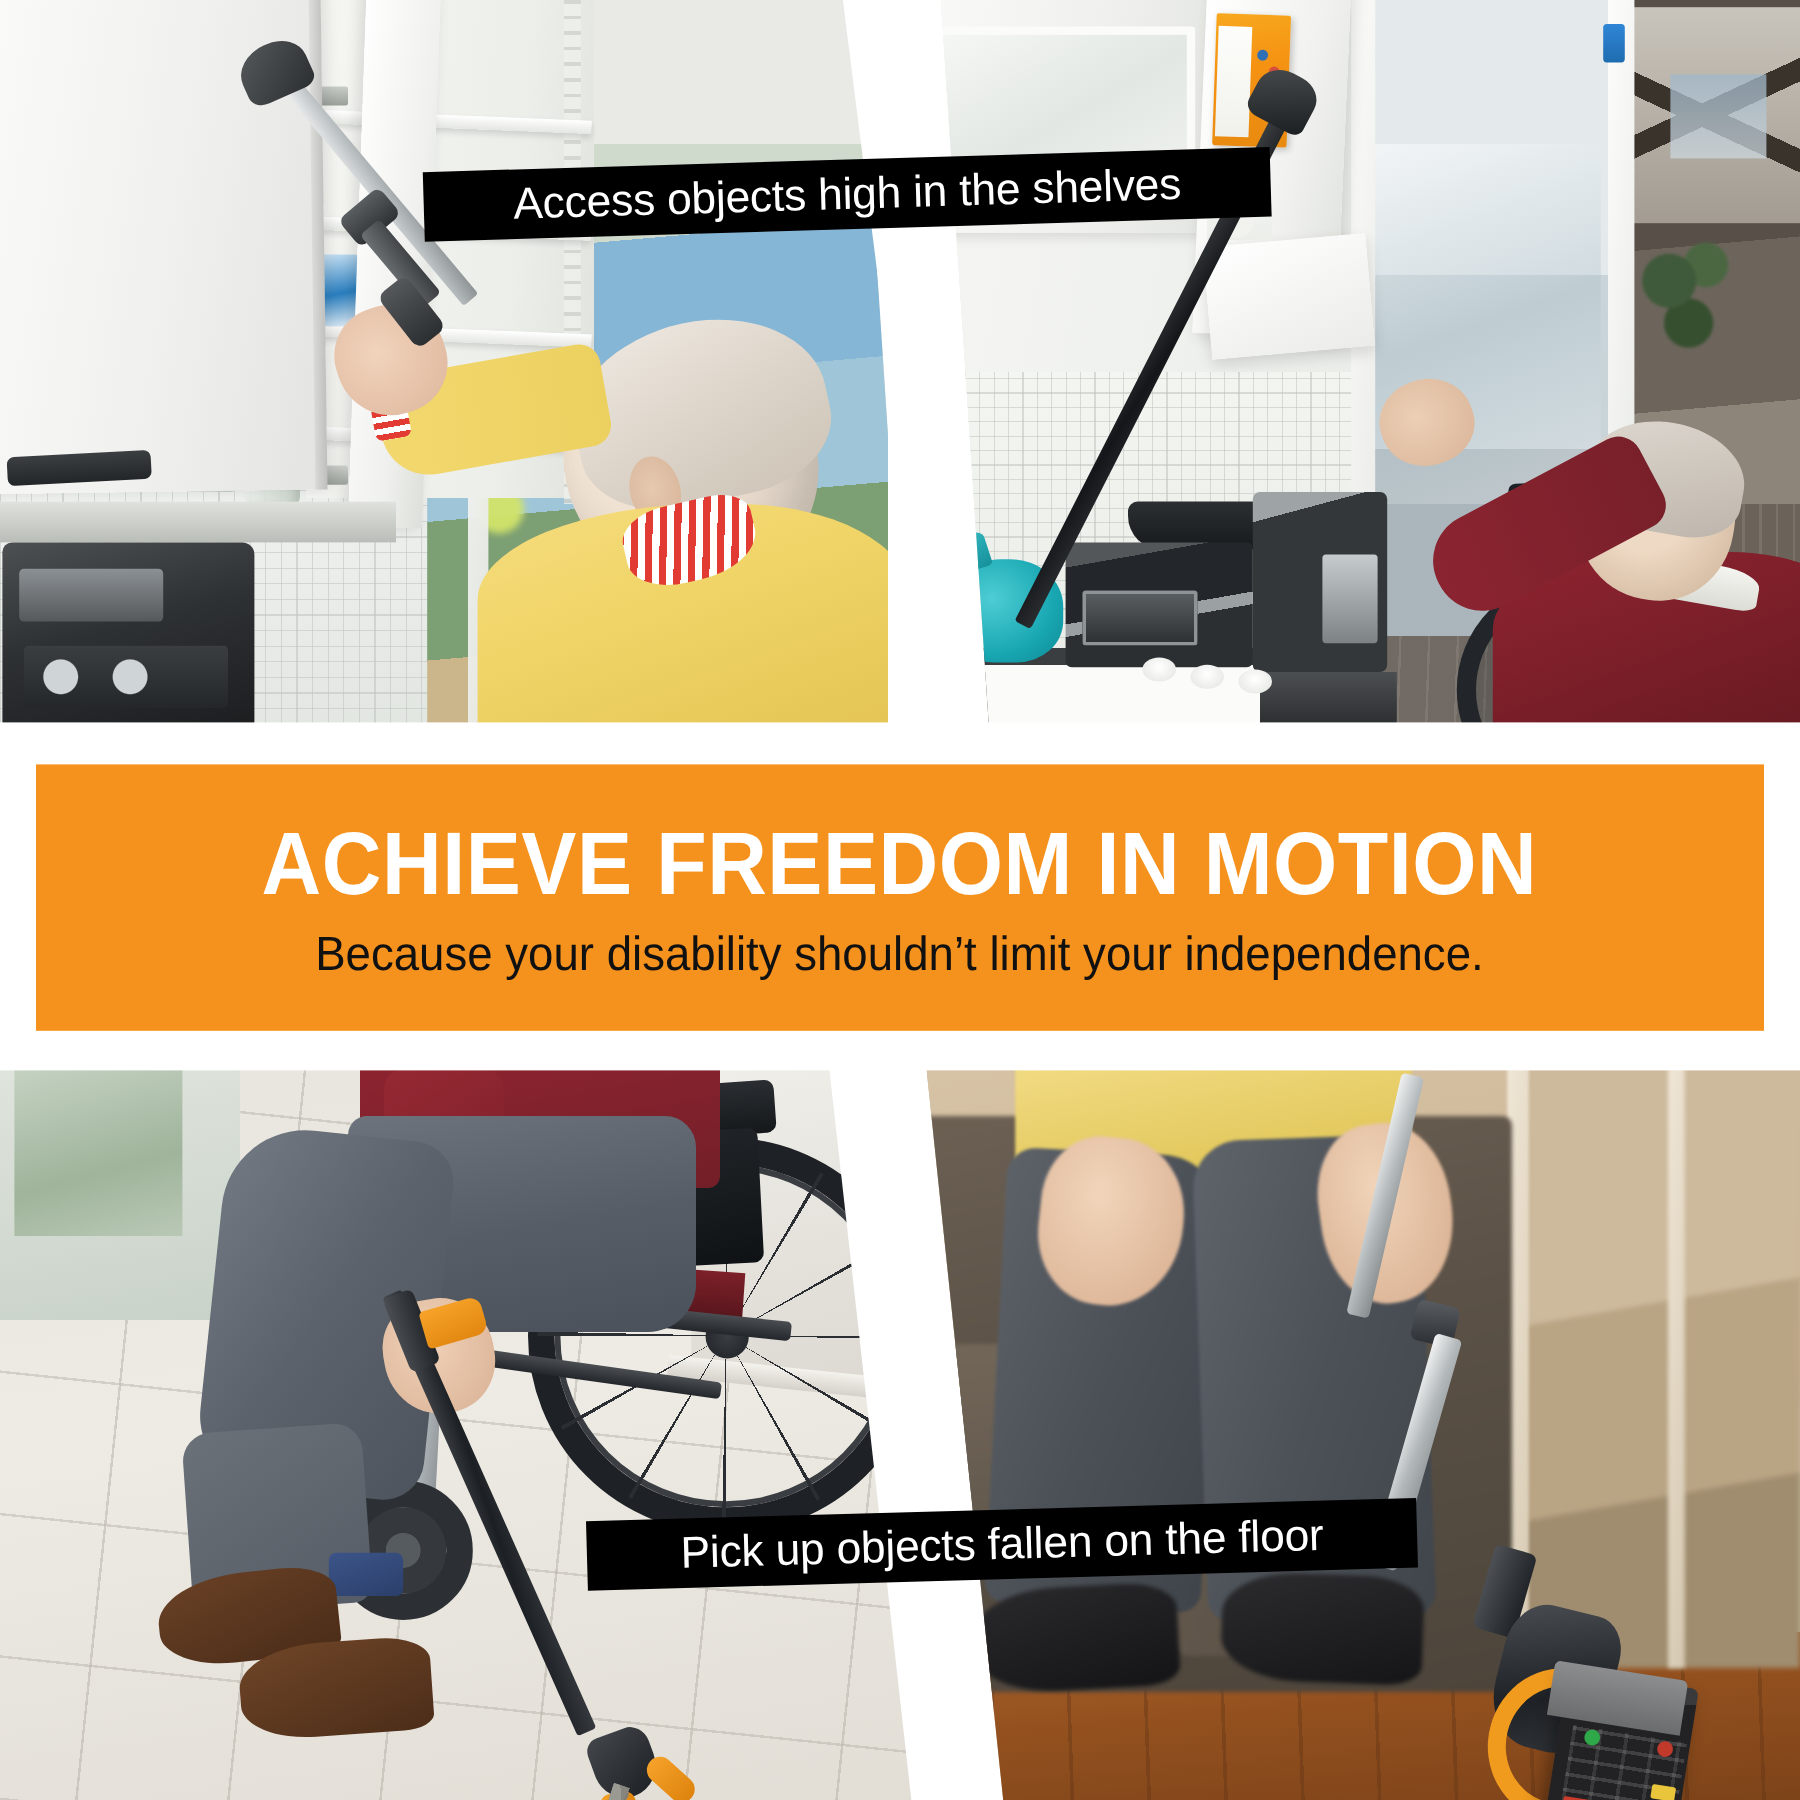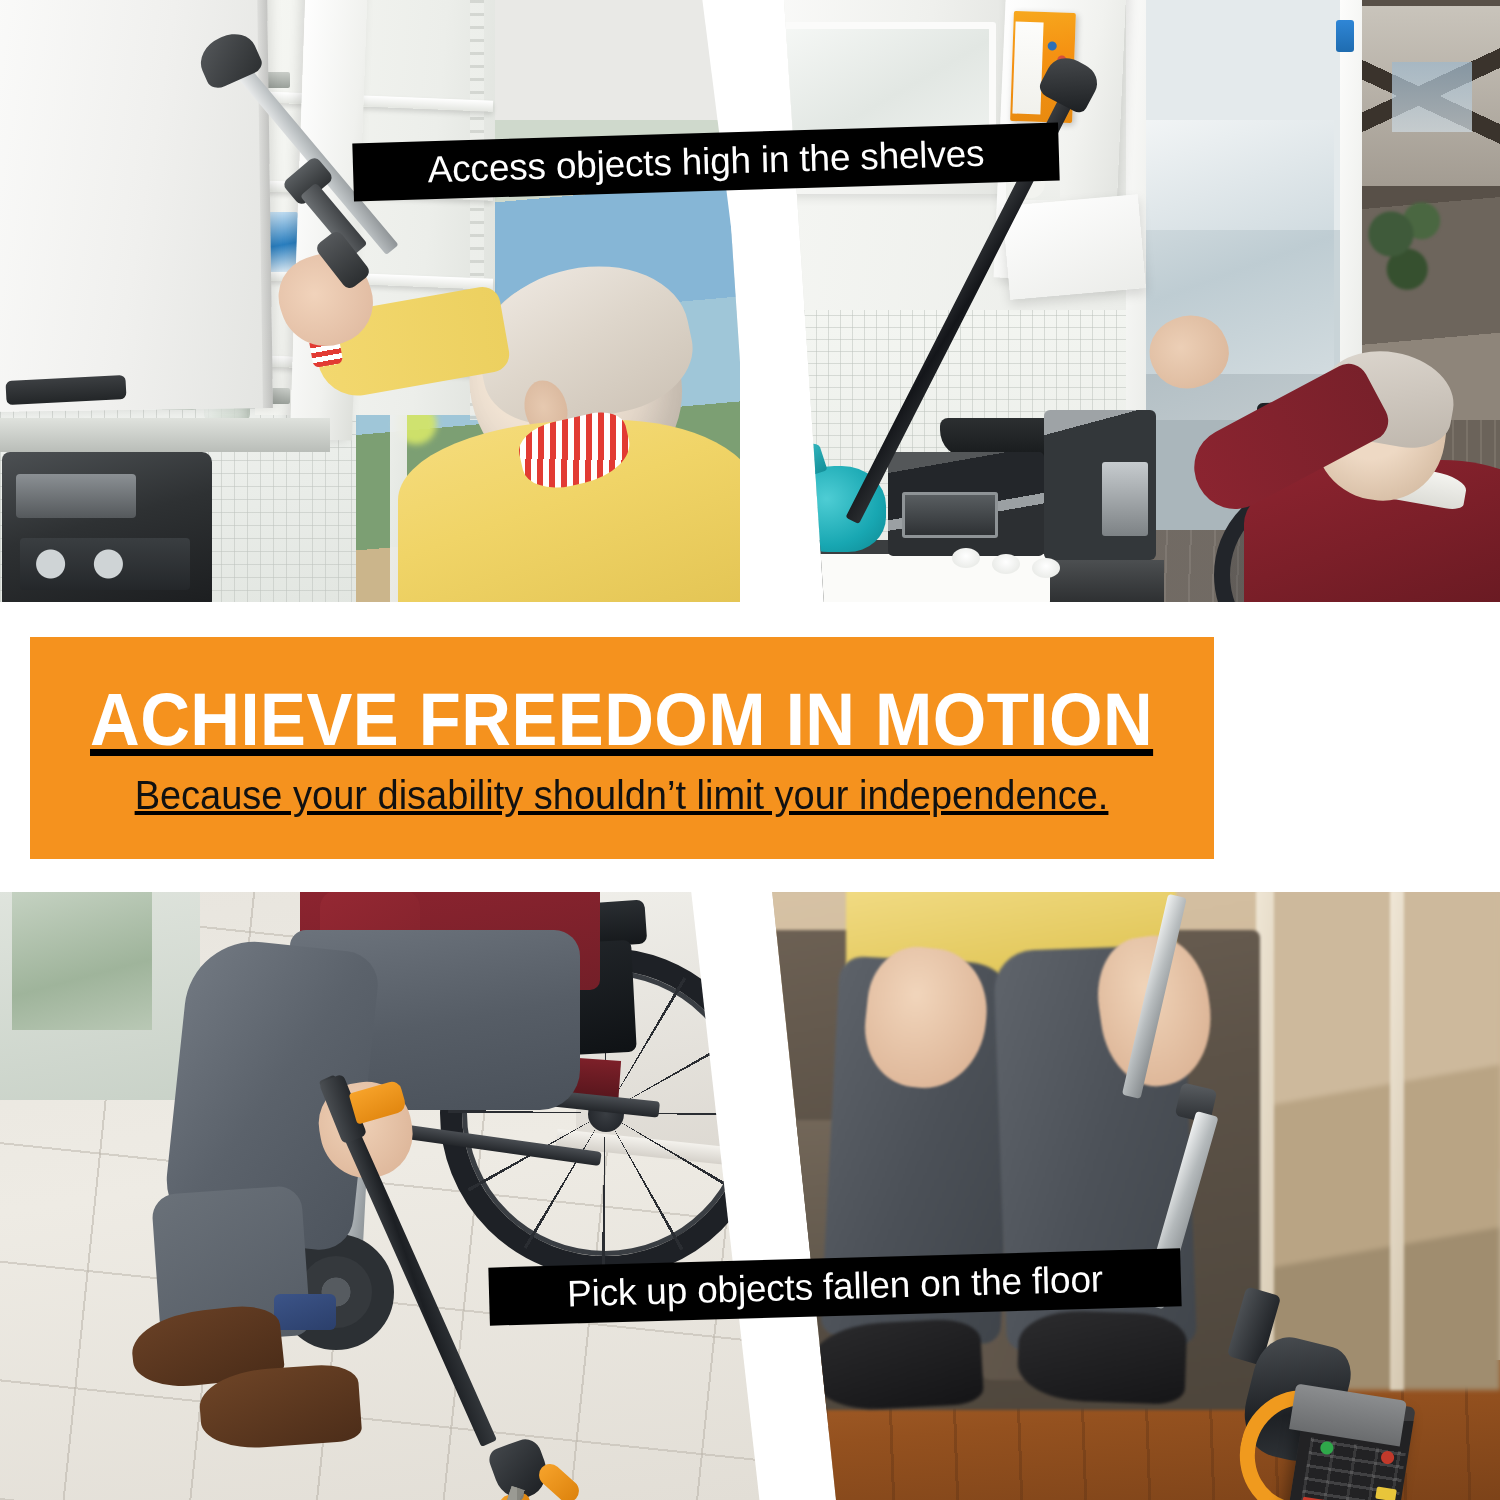--- a/index.html
+++ b/index.html
@@ -501,26 +501,25 @@
     transform:rotate(-3deg);
   }
   .tr-deckfloor {
     position:absolute; left:400px; top:530px; width:360px; height:74px;
     background:repeating-linear-gradient(92deg,#6b625a 0 22px,#7a7169 22px 24px);
     opacity:.9;
   }
 
   
   #banner {
-    position:absolute; left:30px; top:637px; width:1184px; height:222px;
+    position:absolute; left:30px; top:637px; width:1440px; height:222px;
     background:#F5921E;
     display:flex; flex-direction:column;
     align-items:center; justify-content:center;
     z-index:30;
-    text-decoration:underline;
   }
   #banner-headline {
     font-size:74px; font-weight:700; color:#ffffff;
     letter-spacing:0.5px; line-height:1;
     transform:scaleX(0.93);
     white-space:nowrap;
     margin-top:4px;
   }
   #banner-sub {
     font-size:40px; font-weight:400; color:#111111;

